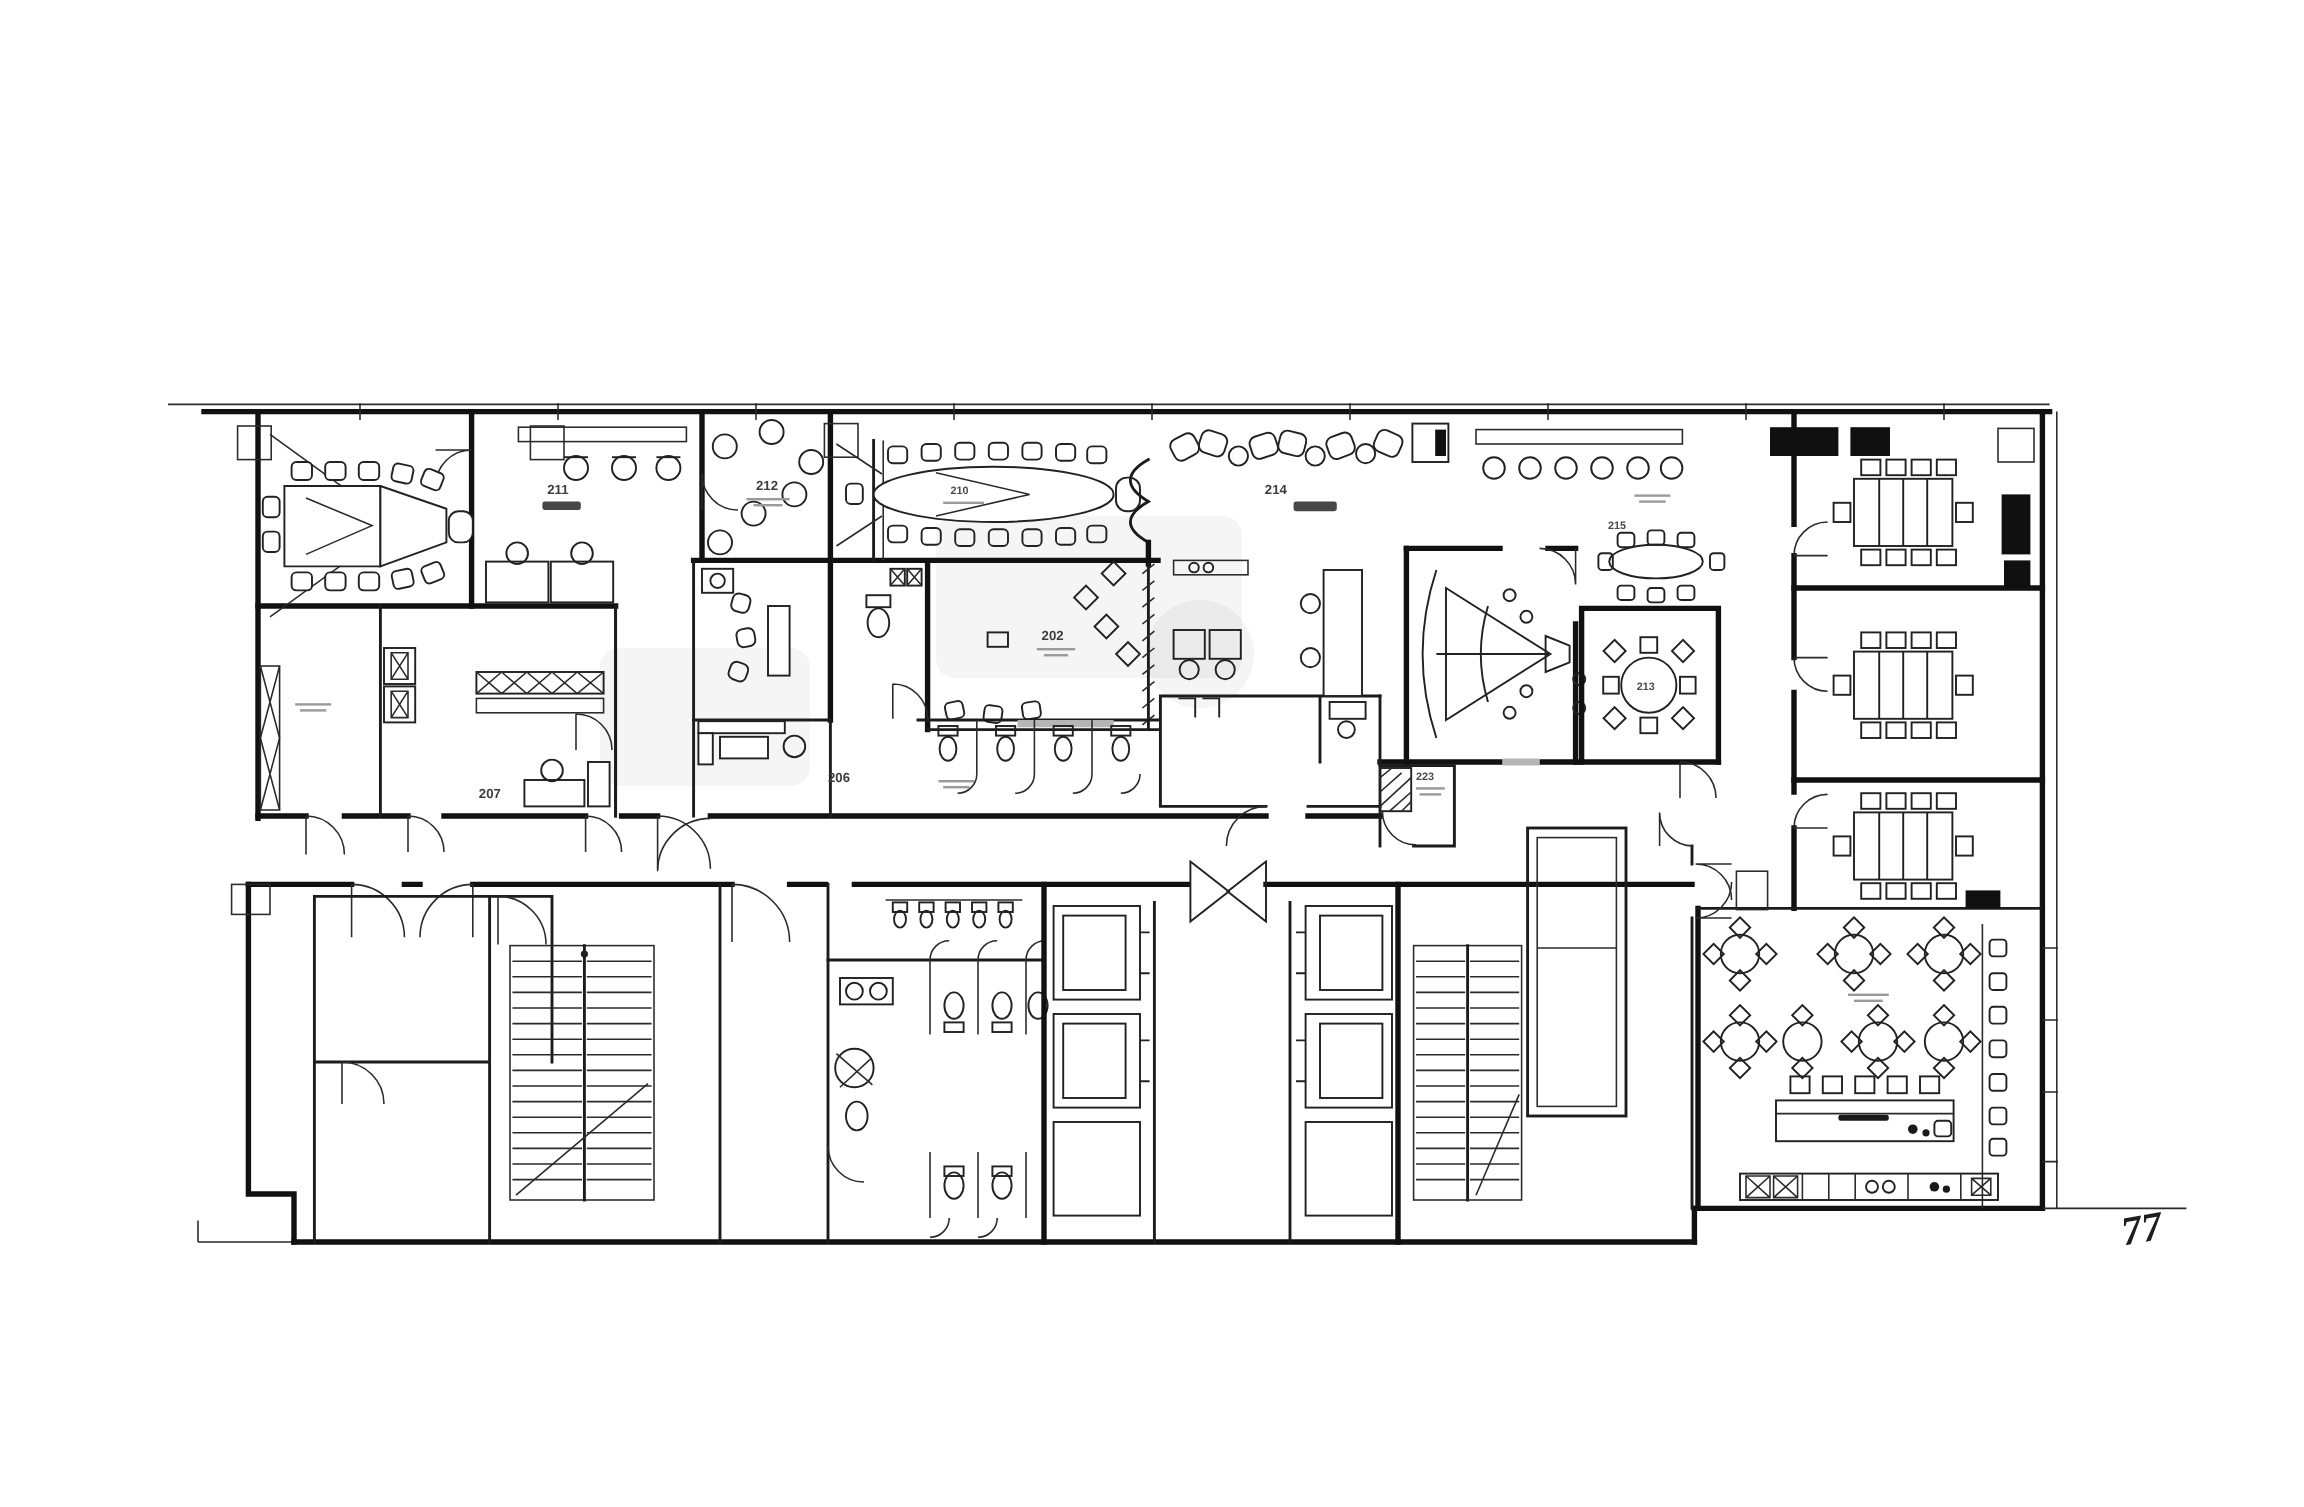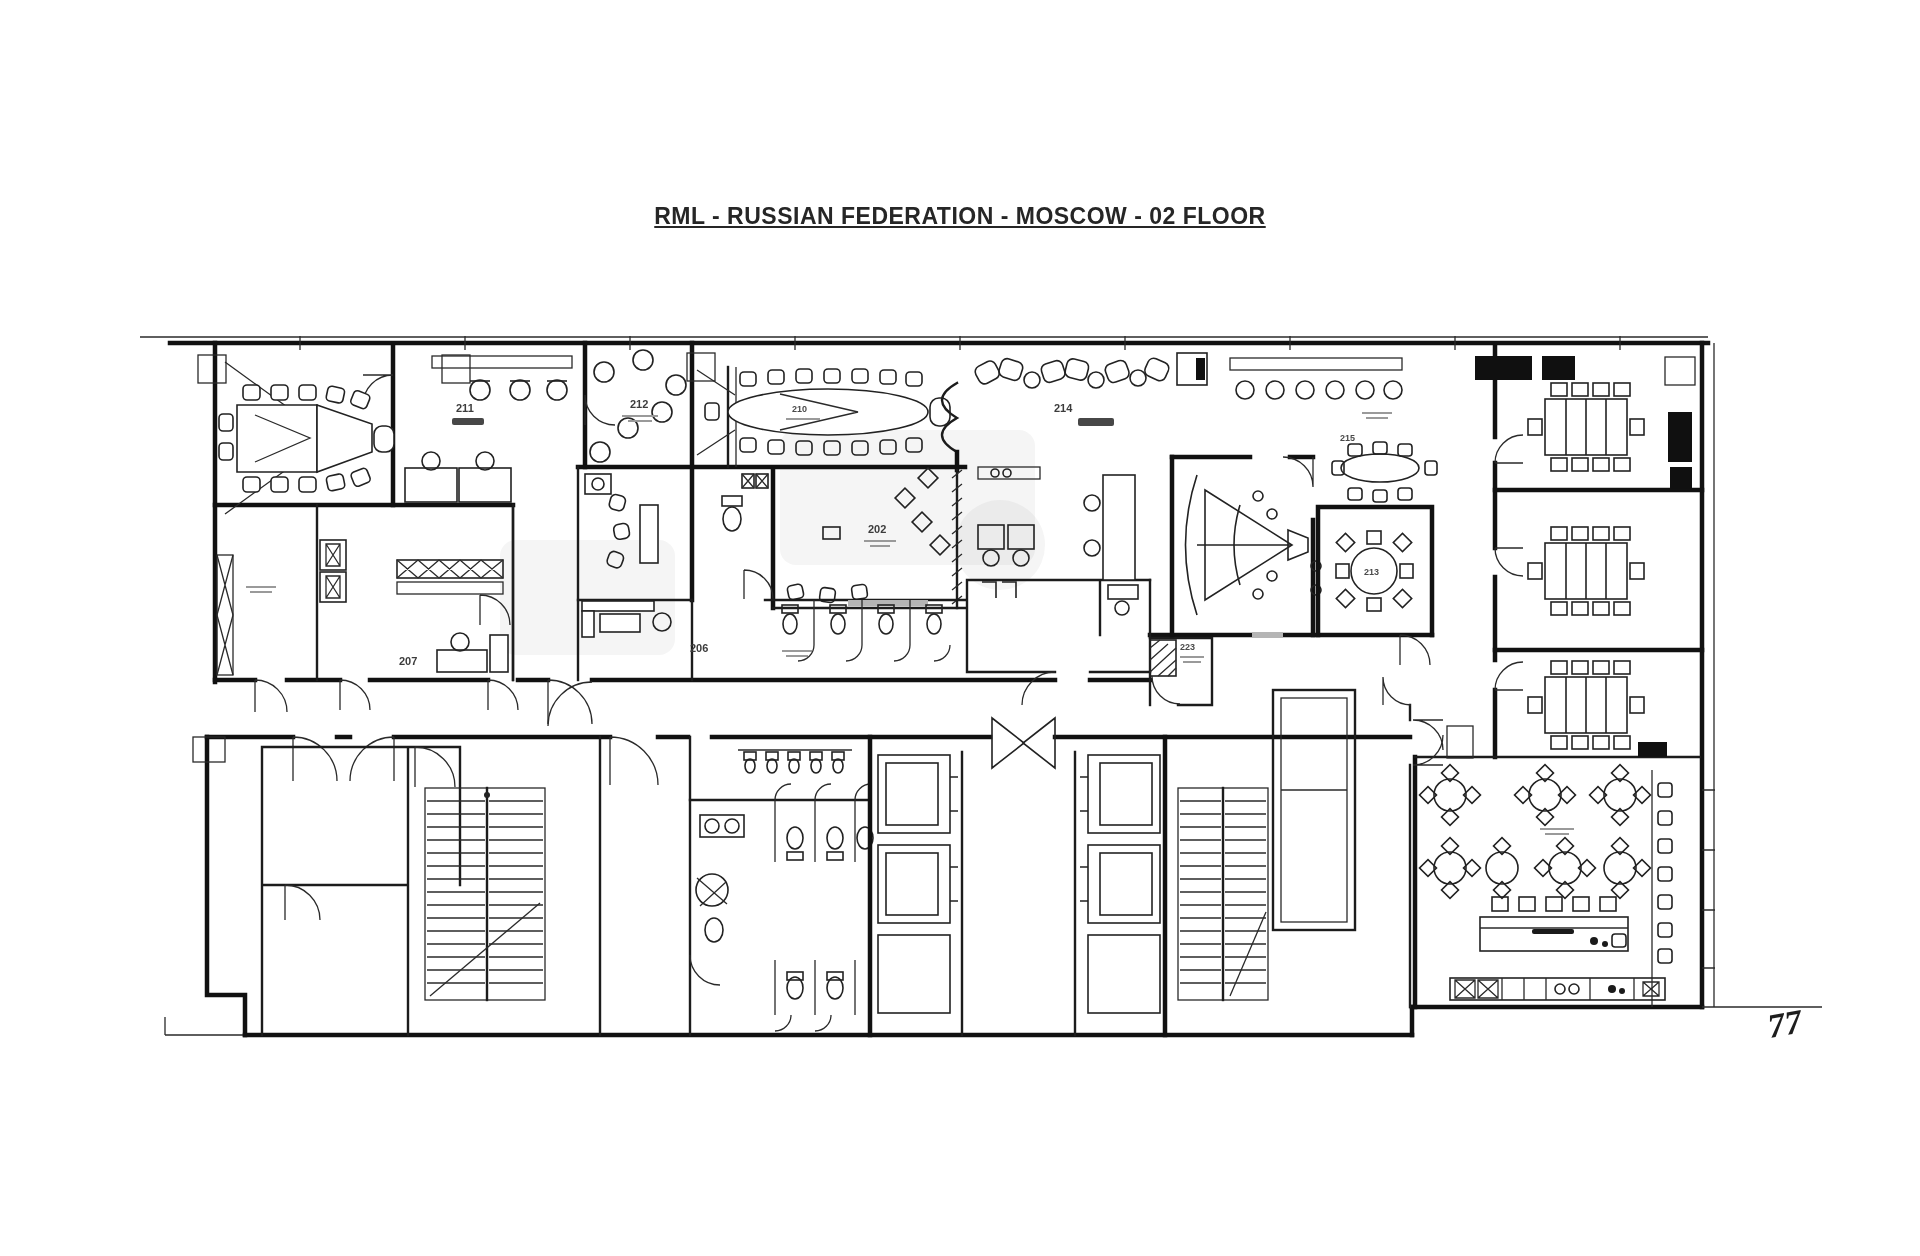--- a/index.html
+++ b/index.html
@@ -21,21 +21,20 @@
   .lbs{font-family:"Liberation Sans",sans-serif;font-size:9px;font-weight:bold;fill:#4a4a4a;}
   .micro{fill:#9a9a9a;}
   .wm{fill:#333;opacity:.05;}
   .mark77{font-family:"Liberation Serif",serif;font-size:34px;font-style:italic;
           font-weight:bold;fill:#1d1d1d;}
 </style>
 </head>
 <body>
 
 <div class="sheet">
-  <div class="title">RML - RUSSIAN FEDERATION - MOSCOW - 02 FLOOR</div>
 
   <svg width="1920" height="1256" viewBox="0 0 1920 1256">
 
     <g>
       <rect class="wm" x="500" y="540" width="175" height="115" rx="16"></rect>
       <rect class="wm" x="780" y="430" width="255" height="135" rx="16"></rect>
       <circle class="wm" cx="1000" cy="545" r="45"></circle>
     </g>
 
     <g>

